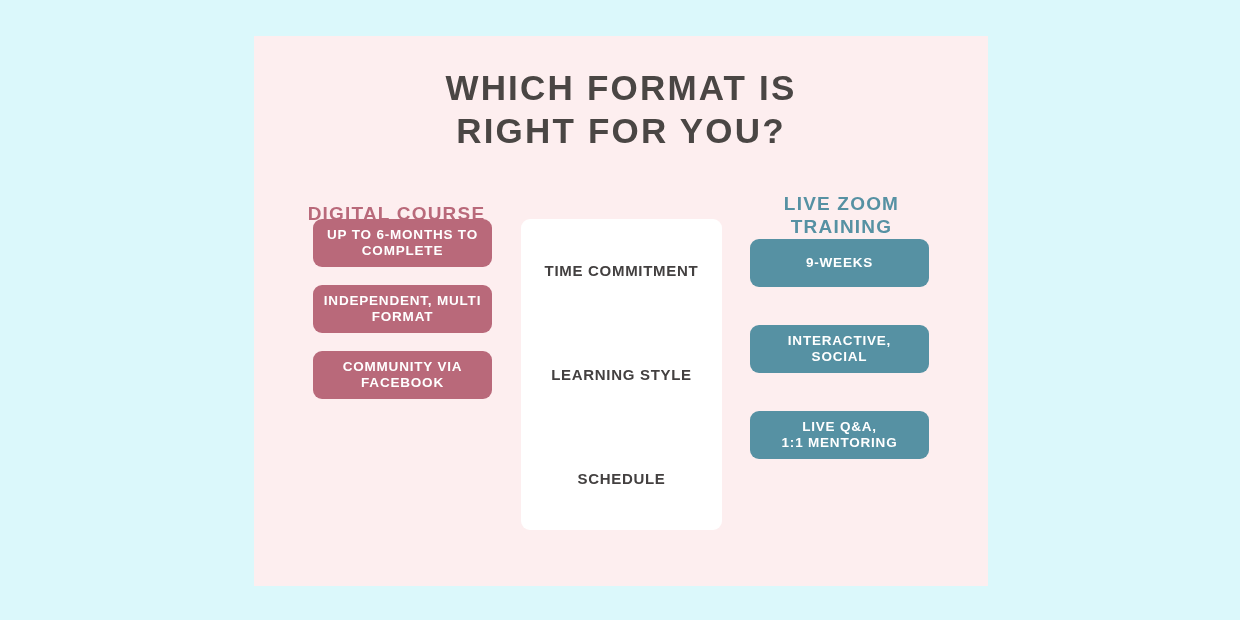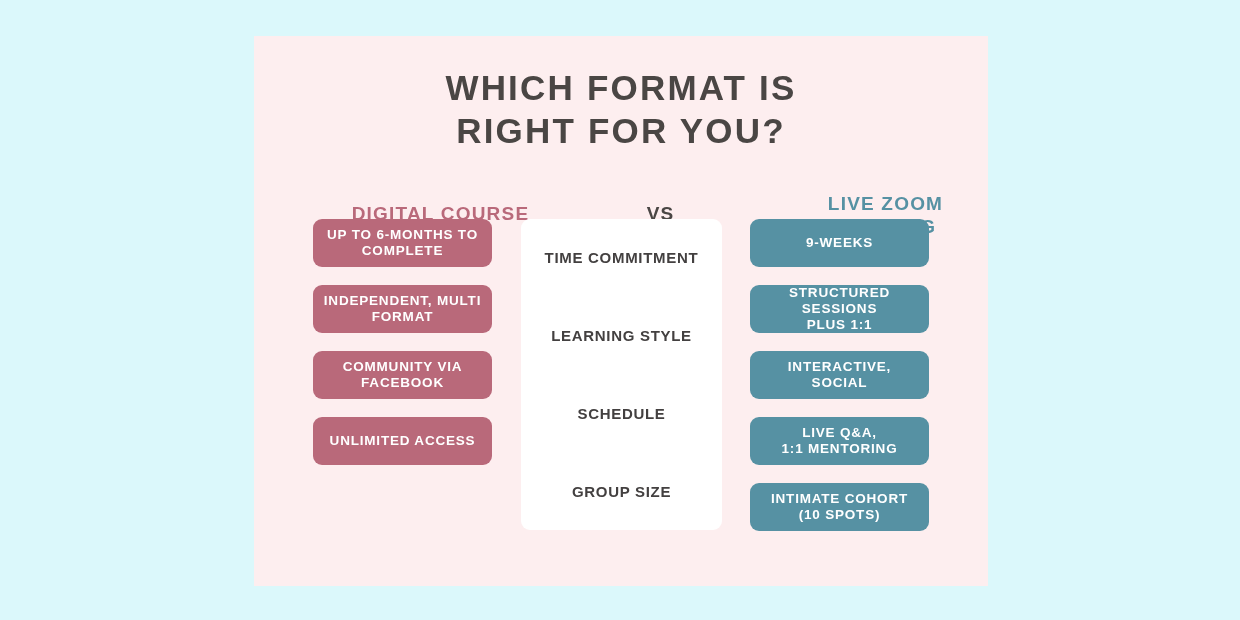--- a/index.html
+++ b/index.html
@@ -46,21 +46,20 @@
   }
   .headline .line { display: block; }
 
   
   .col-headers {
     position: absolute;
     top: 128px;
     left: 0;
     width: 734px;
     height: 60px;
-    margin-left: 44px;
   }
   .col-head {
     position: absolute;
     text-align: center;
     font-size: 19px;
     font-weight: bold;
     letter-spacing: 1.2px;
     line-height: 23px;
     text-transform: uppercase;
   }
@@ -132,37 +131,36 @@
     color: #ffffff;
     font-size: 13.5px;
     font-weight: bold;
     letter-spacing: 0.8px;
     line-height: 16px;
     text-transform: uppercase;
     padding: 0 7px;
     box-sizing: border-box;
   }
   .pill-col.left  .pill { background: #b9697a; }
-  .pill-col.right .pill { background: #5691a3; }
+  .pill-col.right .pill { background: #5691a3; margin-top: 20px; }
   .pill .t { display: block; }
 </style>
 </head>
 <body>
 
 <div class="stage">
   <div class="panel">
 
     <div class="headline">
       <span class="line">WHICH FORMAT IS</span>
       <span class="line">RIGHT FOR YOU?</span>
     </div>
 
     <div class="col-headers">
       <div class="col-head left">DIGITAL COURSE</div>
-      <div class="col-head mid">VS</div>
       <div class="col-head right">
         <span class="line">LIVE ZOOM</span>
         <span class="line">TRAINING</span>
       </div>
     </div>
 
     <div class="pill-col left">
       <div class="pill">
         <span>
           <span class="t">UP TO 6-MONTHS TO</span>
@@ -172,63 +170,44 @@
       <div class="pill">
         <span>
           <span class="t">INDEPENDENT, MULTI</span>
           <span class="t">FORMAT</span>
         </span>
       </div>
       <div class="pill">
         <span>
           <span class="t">COMMUNITY VIA</span>
           <span class="t">FACEBOOK</span>
-        </span>
-      </div>
-      <div class="pill">
-        <span>
-          <span class="t">UNLIMITED ACCESS</span>
         </span>
       </div>
     </div>
 
     <div class="center-card">
       <div class="center-row">TIME COMMITMENT</div>
       <div class="center-row">LEARNING STYLE</div>
       <div class="center-row">SCHEDULE</div>
-      <div class="center-row">GROUP SIZE</div>
     </div>
 
     <div class="pill-col right">
       <div class="pill">
         <span>
           <span class="t">9-WEEKS</span>
-        </span>
-      </div>
-      <div class="pill">
-        <span>
-          <span class="t">STRUCTURED</span>
-          <span class="t">SESSIONS</span>
-          <span class="t">PLUS 1:1</span>
         </span>
       </div>
       <div class="pill">
         <span>
           <span class="t">INTERACTIVE,</span>
           <span class="t">SOCIAL</span>
         </span>
       </div>
       <div class="pill">
         <span>
           <span class="t">LIVE Q&amp;A,</span>
           <span class="t">1:1 MENTORING</span>
         </span>
       </div>
-      <div class="pill">
-        <span>
-          <span class="t">INTIMATE COHORT</span>
-          <span class="t">(10 SPOTS)</span>
-        </span>
-      </div>
     </div>
 
   </div>
 </div>
 
 </body></html>

